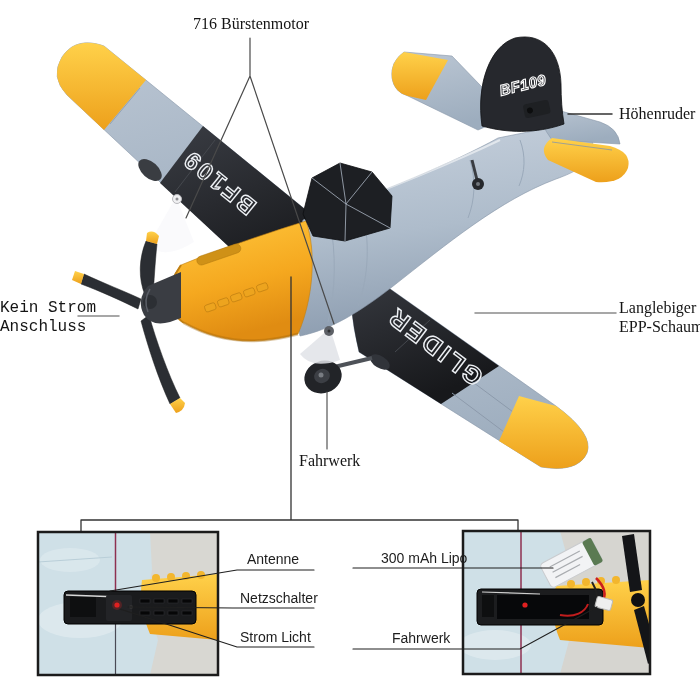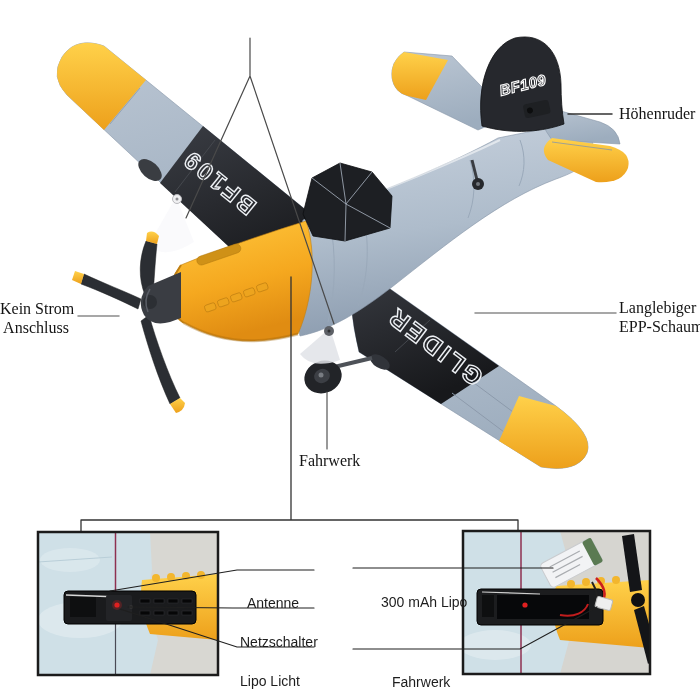--- a/index.html
+++ b/index.html
@@ -1,23 +1,23 @@
 <!DOCTYPE html>
 <html><head>
 <meta charset="utf-8">
 <style>
   html,body{margin:0;padding:0;background:#ffffff;}
   #stage{position:relative;width:700px;height:700px;background:#ffffff;overflow:hidden;
          font-family:"Liberation Sans",sans-serif;}
   #art{position:absolute;left:0;top:0;}
   .lbl{position:absolute;color:#141414;white-space:nowrap;}
   .serif{font-family:"Liberation Serif",serif;font-size:16px;}
-  .sans{font-family:"Liberation Sans",sans-serif;font-size:14px;color:#1d1d1d;margin-top:44px;}
+  .sans{font-family:"Liberation Sans",sans-serif;font-size:14px;color:#1d1d1d;}
   .two{line-height:19px;}
-  .right{text-align:center;}
+  .right{text-align:right;font-family:Liberation Mono, monospace;}
 </style>
 </head>
 <body>
 
 <div id="stage">
 
 <svg id="art" width="700" height="700" viewBox="0 0 700 700">
   <defs>
     <linearGradient id="bodyGrad" x1="0" y1="0" x2="0.2" y2="1">
       <stop offset="0" stop-color="#c7d1dd"></stop>
@@ -243,34 +243,35 @@
 
   <g stroke="#1f1f1f" stroke-width="1.2" fill="none" stroke-linecap="round">
     <path d="M 314,570 L 237,570 L 110,591"></path>
     <path d="M 314,608 L 233,608 L 128,607"></path>
     <path d="M 314,647 L 237,647 L 120,609"></path>
     <line x1="353" y1="568" x2="553" y2="568"></line>
     <path d="M 353,649 L 520,649 L 597,607"></path>
   </g>
 </svg>
 
+<div class="lbl serif" style="left:193px;top:15px">716 Bürstenmotor</div>
 
 <div class="lbl serif" style="left:619px;top:105px">Höhenruder</div>
 
 <div class="lbl serif two right" style="left:0px;top:299px;width:72px">
   <div>Kein Strom</div>
   <div>Anschluss</div>
 </div>
 
 <div class="lbl serif two" style="left:619px;top:298px">
   <div>Langlebiger</div>
   <div>EPP-Schaum</div>
 </div>
 
 <div class="lbl serif" style="left:299px;top:452px">Fahrwerk</div>
 
 <div class="lbl sans" style="left:247px;top:551px">Antenne</div>
 <div class="lbl sans" style="left:240px;top:590px">Netzschalter</div>
-<div class="lbl sans" style="left:240px;top:629px">Lipo Licht</div>
+<div class="lbl sans" style="left:240px;top:629px">Strom Licht</div>
 <div class="lbl sans" style="left:381px;top:550px">300 mAh Lipo</div>
 <div class="lbl sans" style="left:392px;top:630px">Fahrwerk</div>
 
 </div>
 
 </body></html>

